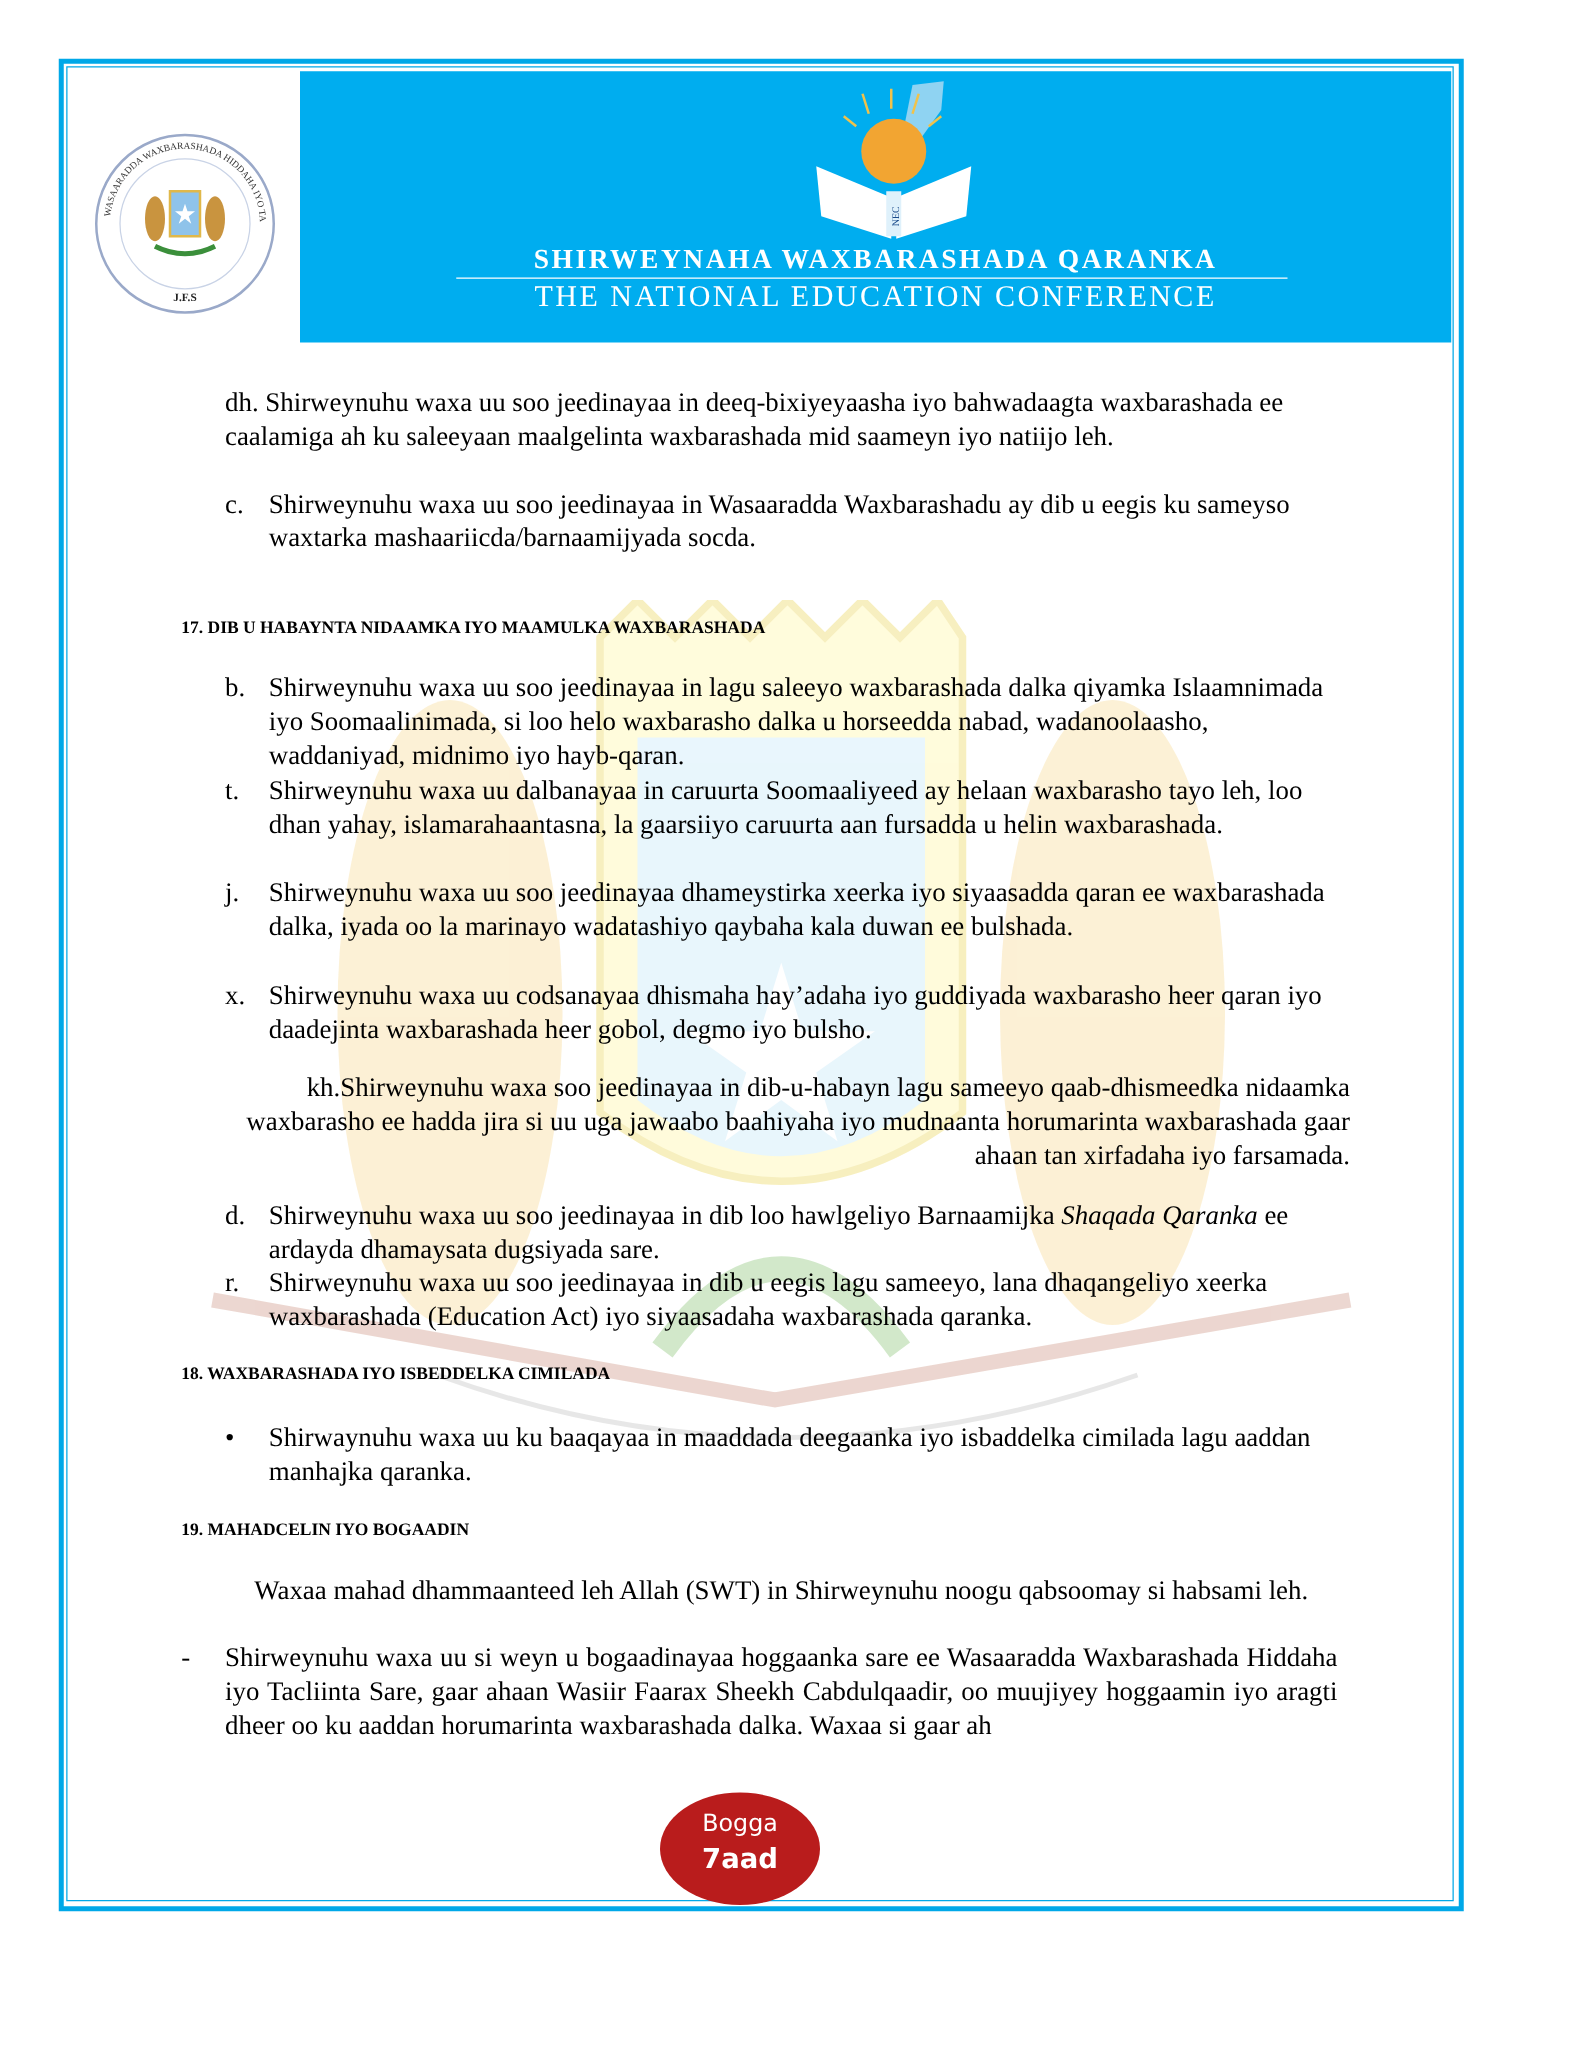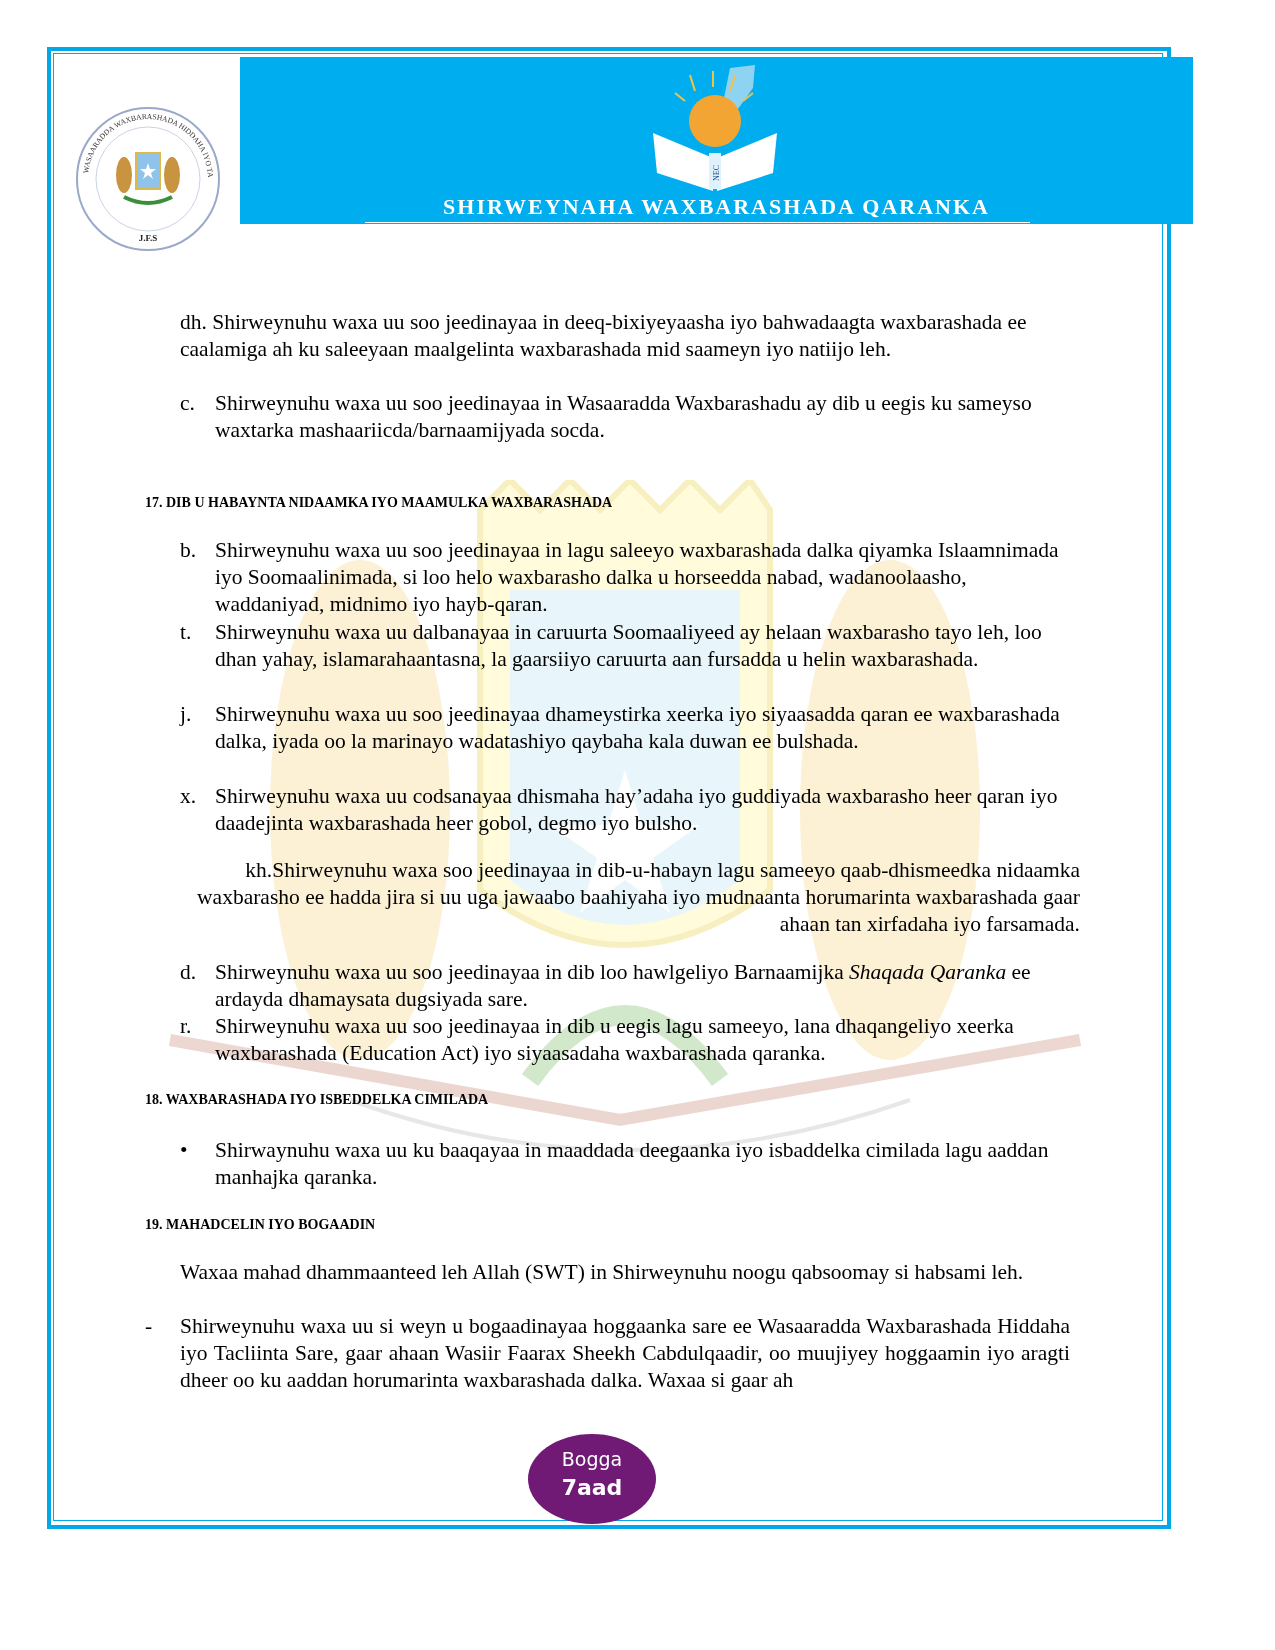--- a/index.html
+++ b/index.html
@@ -1,35 +1,35 @@
 <!DOCTYPE html>
 <html><head>
 <meta charset="utf-8">
 <style>
   html,body{margin:0;padding:0;background:#fff;}
   body{width:1275px;height:1650px;position:relative;overflow:hidden;font-family:"Liberation Serif","DejaVu Serif",serif;color:#000;}
   .outer-border{position:absolute;left:47px;top:47px;width:1116px;height:1474px;border:4px solid #00a8e8;}
   .inner-border{position:absolute;left:53px;top:53px;width:1108px;height:1466px;border:1px solid #00a8e8;}
   .header{position:absolute;left:57px;top:57px;width:1104px;height:205px;}
   .logo-box{position:absolute;left:0;top:0;width:183px;height:205px;background:#fff;}
-  .banner{position:absolute;left:183px;top:0;width:921px;height:167px;background:#00adef;padding-left:32px;}
+  .banner{position:absolute;left:183px;top:0;width:921px;height:217px;background:#00adef;}
   .seal{position:absolute;left:17px;top:48px;width:148px;height:148px;}
   .nec-logo{position:absolute;left:395px;top:6px;width:160px;height:130px;}
   .banner-title{position:absolute;left:0;width:100%;top:137px;text-align:center;color:#fff;font-weight:bold;font-size:22px;letter-spacing:2px;}
   .banner-rule{position:absolute;left:125px;width:665px;top:165px;height:1px;background:#fff;}
   .banner-sub{position:absolute;left:0;width:100%;top:168px;text-align:center;color:#fff;font-size:24px;letter-spacing:2px;}
   .watermark{position:absolute;left:150px;top:480px;width:950px;height:720px;opacity:1;pointer-events:none;}
   .content{position:absolute;left:145px;top:0;width:930px;font-size:21.5px;line-height:27px;}
   .p{position:absolute;left:0;width:930px;}
   .li{position:absolute;left:0;width:930px;}
   .li .marker{position:absolute;left:35px;top:0;}
   .li .txt{position:absolute;left:70px;width:855px;}
   .h{position:absolute;left:0;font-weight:bold;font-size:14px;}
   .justify{text-align:justify;}
-  .page-badge{position:absolute;left:528px;top:1434px;width:128px;height:90px;border-radius:50%;background:#701a75;color:#fff;text-align:center;font-family:"DejaVu Sans","Liberation Sans",sans-serif;}
+  .page-badge{position:absolute;left:528px;top:1434px;width:128px;height:90px;border-radius:50%;background:#b91c1c;color:#fff;text-align:center;font-family:"DejaVu Sans","Liberation Sans",sans-serif;}
   .page-badge .l1{position:absolute;top:14px;width:100%;font-size:19px;}
   .page-badge .l2{position:absolute;top:41px;width:100%;font-size:22px;font-weight:bold;}
 </style>
 </head>
 <body>
 
 <div class="outer-border"></div>
 <div class="inner-border"></div>
 
 <div class="header">
@@ -121,21 +121,21 @@
     <span class="txt">Shirweynuhu waxa uu soo jeedinayaa in dib u eegis lagu sameeyo, lana dhaqangeliyo xeerka waxbarashada (Education Act) iyo siyaasadaha waxbarashada qaranka.</span>
   </div>
 
   <div class="h" style="top:1086px;">18. WAXBARASHADA IYO ISBEDDELKA CIMILADA</div>
   <div class="li" style="top:1137px;">
     <span class="marker">•</span>
     <span class="txt">Shirwaynuhu waxa uu ku baaqayaa in maaddada deegaanka iyo isbaddelka cimilada lagu aaddan manhajka qaranka.</span>
   </div>
 
   <div class="h" style="top:1211px;">19. MAHADCELIN IYO BOGAADIN</div>
-  <div class="p" style="top:1259px;left:35px;width:890px;">Waxaa mahad dhammaanteed leh Allah (SWT) in Shirweynuhu noogu qabsoomay si habsami leh.</div>
+  <div class="p" style="top:1259px;left:35px;width:890px;text-align:center;">Waxaa mahad dhammaanteed leh Allah (SWT) in Shirweynuhu noogu qabsoomay si habsami leh.</div>
   <div class="li justify" style="top:1313px;">
     <span class="marker" style="left:0;">-</span>
     <span class="txt justify" style="left:35px;width:890px;">Shirweynuhu waxa uu si weyn u bogaadinayaa hoggaanka sare ee Wasaaradda Waxbarashada Hiddaha iyo Tacliinta Sare, gaar ahaan Wasiir Faarax Sheekh Cabdulqaadir, oo muujiyey hoggaamin iyo aragti dheer oo ku aaddan horumarinta waxbarashada dalka. Waxaa si gaar ah</span>
   </div>
 </div>
 
 <div class="page-badge">
   <div class="l1">Bogga</div>
   <div class="l2">7aad</div>
 </div>

